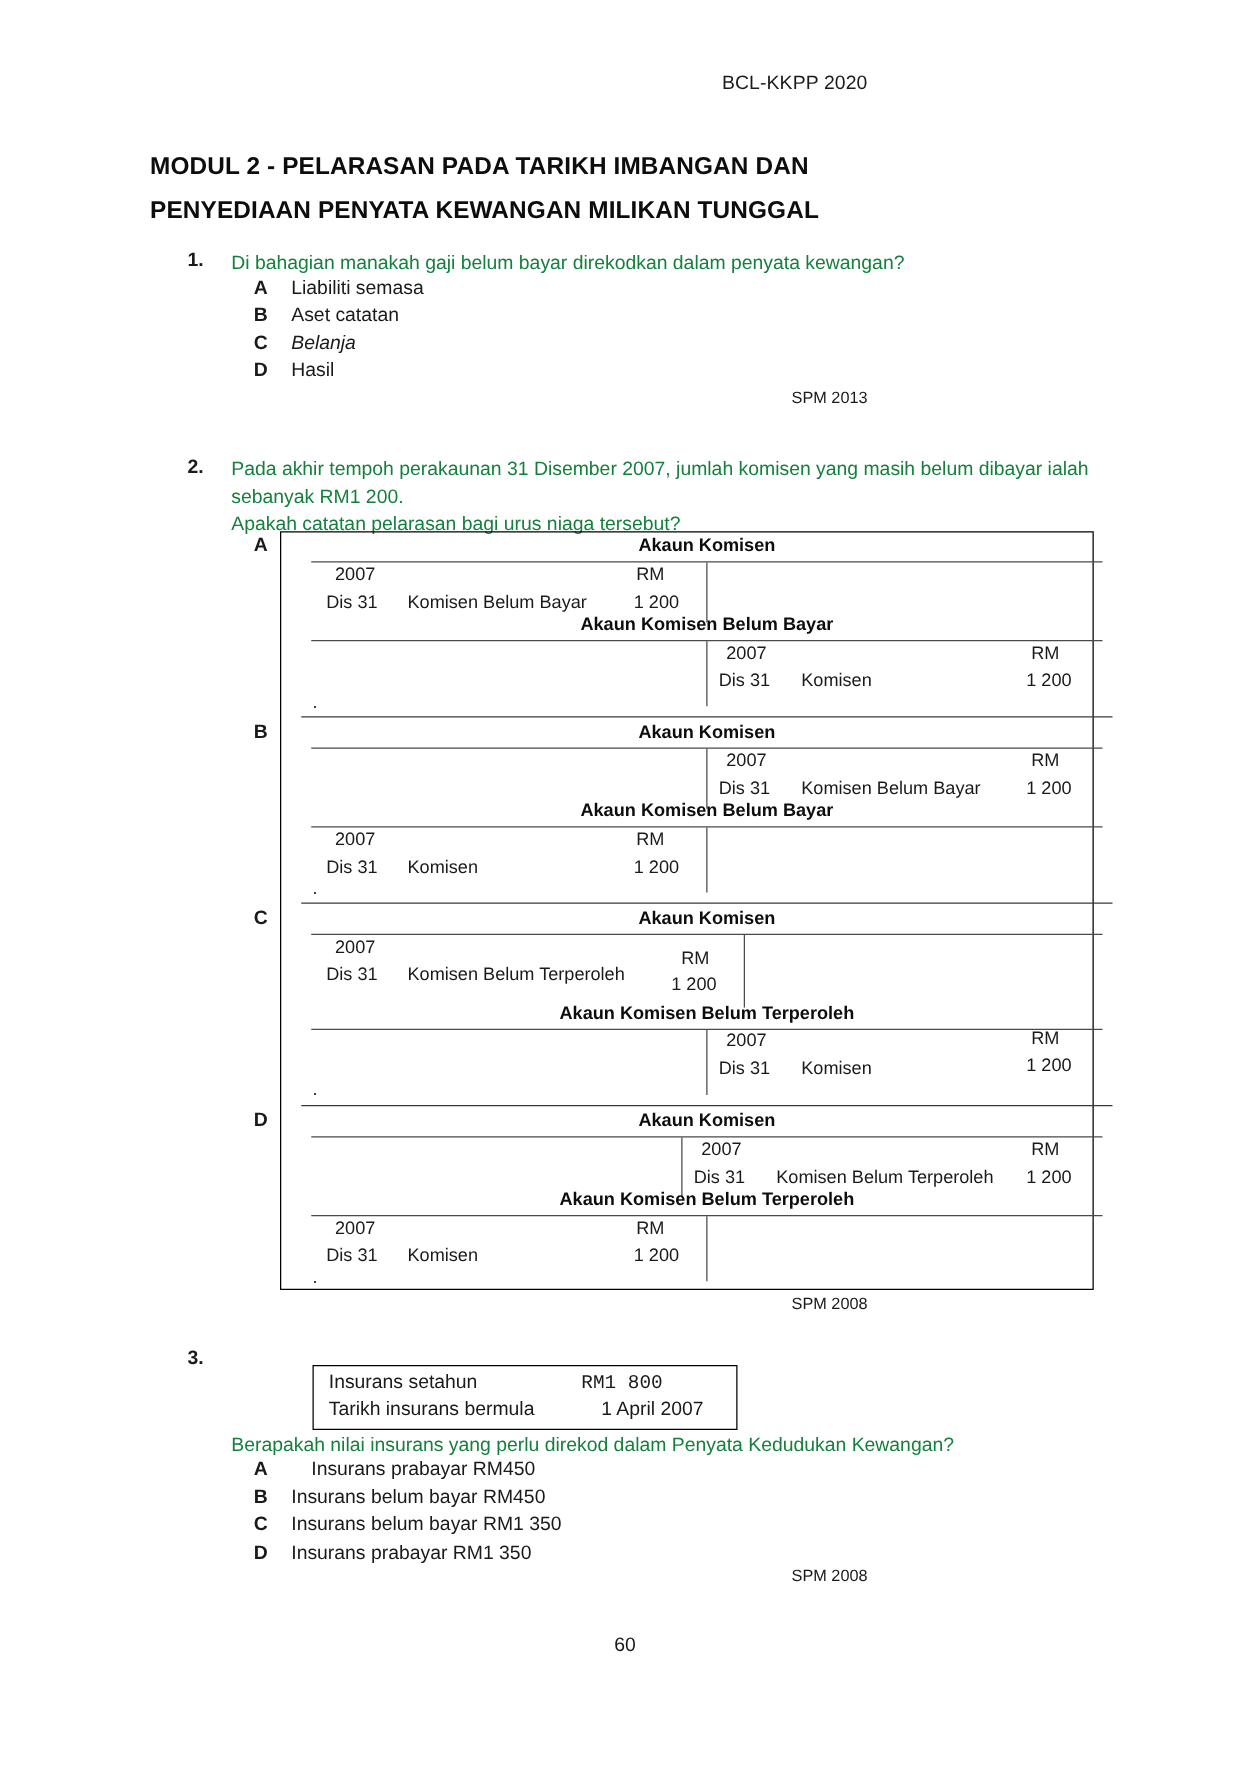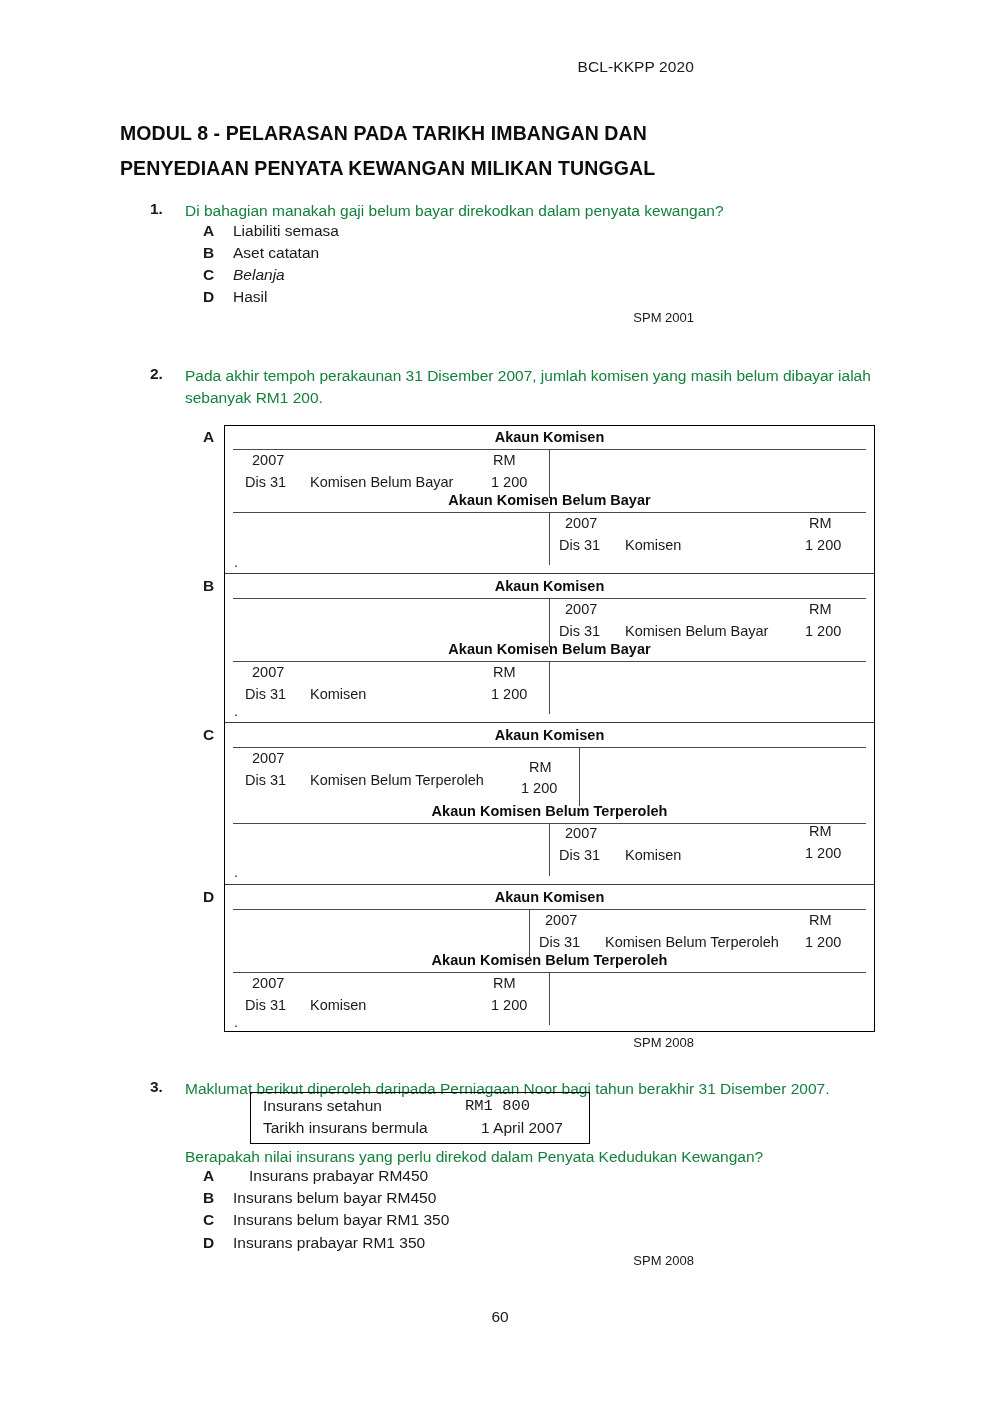--- a/index.html
+++ b/index.html
@@ -82,21 +82,21 @@
     position: absolute;
     left: 224px;
     top: 425px;
     width: 651px;
     height: 607px;
     border: 1.6px solid #000;
     box-sizing: border-box;
   }
   .optrow {
     position: absolute;
-    left: 0;
+    left: 16px;
     width: 100%;
     box-sizing: border-box;
   }
   .optrow + .optrow { border-top: 1.1px solid #3a3a3a; }
 
   .acct-title {
     position: absolute;
     left: 0;
     width: 100%;
     text-align: center;
@@ -155,44 +155,45 @@
   }
 </style>
 </head>
 <body>
 
 <div class="page">
 
   <div class="doc-header">BCL-KKPP 2020</div>
 
   <div class="doc-title">
-    <span class="ln">MODUL 8 - PELARASAN PADA TARIKH IMBANGAN DAN</span>
+    <span class="ln">MODUL 2 - PELARASAN PADA TARIKH IMBANGAN DAN</span>
     <span class="ln">PENYEDIAAN PENYATA KEWANGAN MILIKAN TUNGGAL</span>
   </div>
 
   <div class="qnum" style="top:200px;left:150px;">1.</div>
   <div class="qtext" style="top:200px;left:185px;width:700px;">Di bahagian manakah gaji belum bayar direkodkan dalam penyata kewangan?</div>
 
   <div class="opt-letter" style="top:222px;left:203px;">A</div>
   <div class="opt-text" style="top:222px;left:233px;">Liabiliti semasa</div>
 
   <div class="opt-letter" style="top:244px;left:203px;">B</div>
   <div class="opt-text" style="top:244px;left:233px;">Aset catatan</div>
 
   <div class="opt-letter" style="top:266px;left:203px;">C</div>
   <div class="opt-text" style="top:266px;left:233px;font-style:italic;">Belanja</div>
 
   <div class="opt-letter" style="top:288px;left:203px;">D</div>
   <div class="opt-text" style="top:288px;left:233px;">Hasil</div>
 
-  <div class="src" style="top:310px;right:122px;">SPM 2001</div>
+  <div class="src" style="top:310px;right:122px;">SPM 2013</div>
 
   <div class="qnum" style="top:365px;left:150px;">2.</div>
   <div class="qtext" style="top:365px;left:185px;width:700px;">Pada akhir tempoh perakaunan 31 Disember 2007, jumlah komisen yang masih belum dibayar ialah</div>
   <div class="qtext" style="top:387px;left:185px;width:700px;">sebanyak RM1 200.</div>
+  <div class="qtext" style="top:409px;left:185px;width:700px;">Apakah catatan pelarasan bagi urus niaga tersebut?</div>
 
   <div class="opt-letter" style="top:428px;left:203px;">A</div>
   <div class="opt-letter" style="top:577px;left:203px;">B</div>
   <div class="opt-letter" style="top:726px;left:203px;">C</div>
   <div class="opt-letter" style="top:888px;left:203px;">D</div>
 
   <div class="tbox">
 
     <div class="optrow" style="top:0; height:147px;">
       <div class="acct-title" style="top:3px;">Akaun Komisen</div>
@@ -276,21 +277,20 @@
       <div class="cell" style="top:112px;left:85px;">Komisen</div>
       <div class="cell" style="top:112px;left:266px;">1 200</div>
       <div class="dot" style="top:129px;left:9px;">.</div>
     </div>
 
   </div>
 
   <div class="src" style="top:1035px;right:122px;">SPM 2008</div>
 
   <div class="qnum" style="top:1078px;left:150px;">3.</div>
-  <div class="qtext" style="top:1078px;left:185px;width:720px;">Maklumat berikut diperoleh daripada Perniagaan Noor bagi tahun berakhir 31 Disember 2007.</div>
 
   <div class="q3table">
     <div class="q3cell" style="top:4px;left:12px;">Insurans setahun</div>
     <div class="q3cell" style="top:4px;left:214px;font-family:Liberation Mono, monospace;">RM1 800</div>
     <div class="q3cell" style="top:26px;left:12px;">Tarikh insurans bermula</div>
     <div class="q3cell" style="top:26px;left:230px;">1 April 2007</div>
   </div>
 
   <div class="qtext" style="top:1146px;left:185px;width:720px;">Berapakah nilai insurans yang perlu direkod dalam Penyata Kedudukan Kewangan?</div>
 

